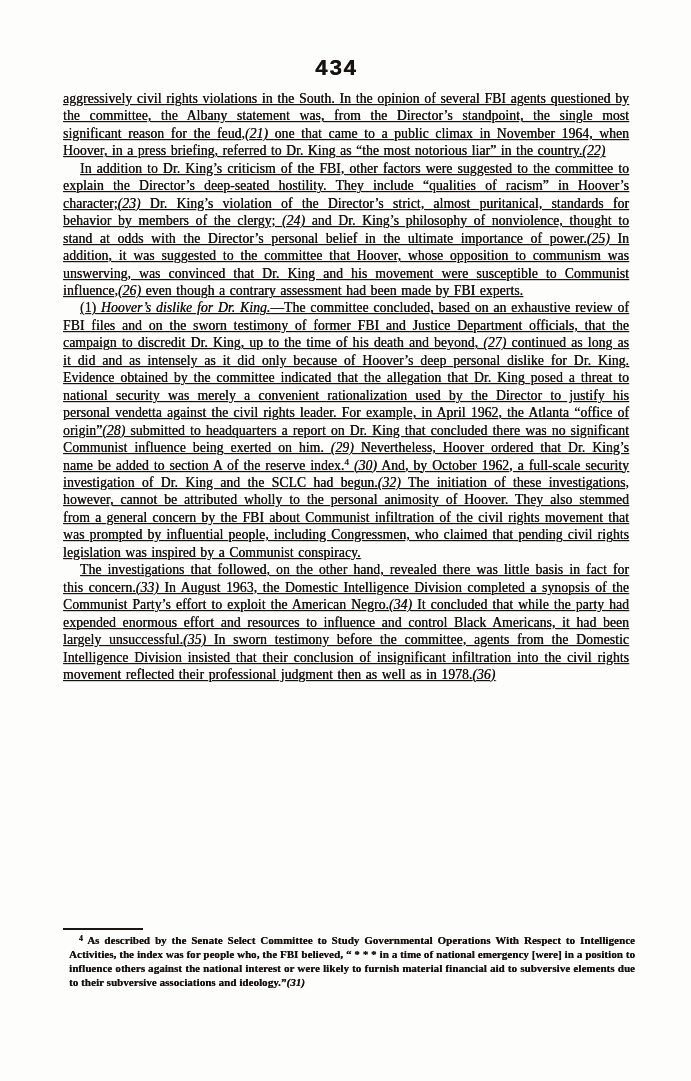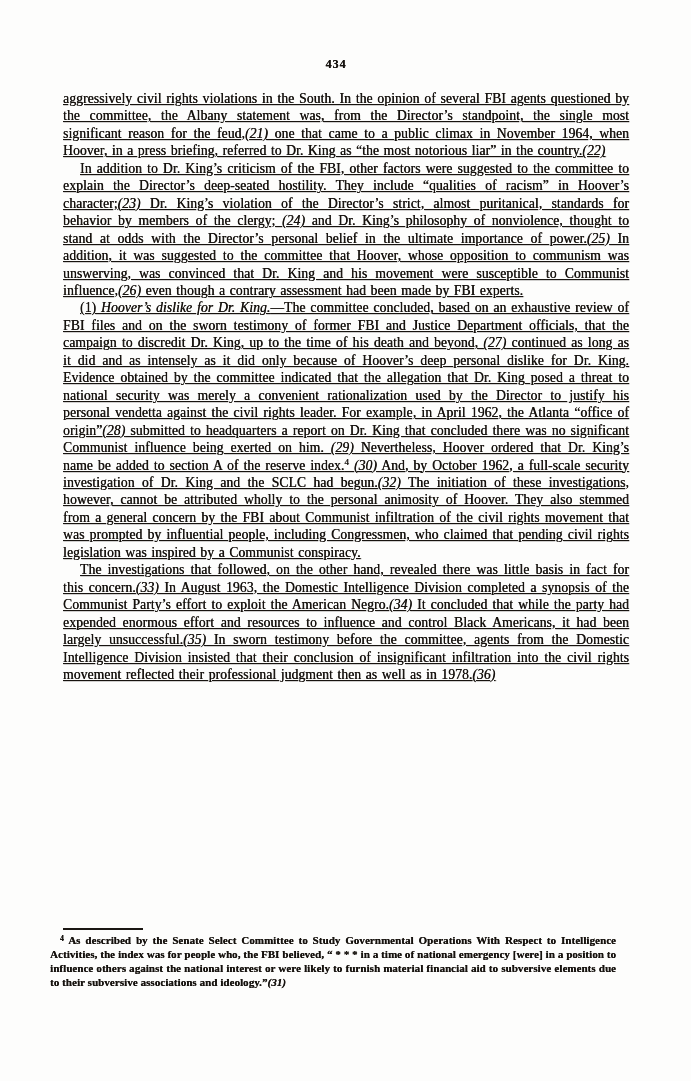--- a/index.html
+++ b/index.html
@@ -11,24 +11,25 @@
     overflow: hidden;
     font-family: "Liberation Serif", "DejaVu Serif", serif;
     color: #17130f;
   }
   .page-number {
     position: absolute;
     top: 57px;
     left: 63px;
     width: 546px;
     text-align: center;
-    font-size: 12px;
+    font-size: 22px;
     font-weight: bold;
     letter-spacing: 1px;
     text-shadow: 0.3px 0.2px 0 currentColor;
+    font-family: Liberation Mono, monospace;
   }
   .body-text {
     position: absolute;
     left: 63px;
     top: 90px;
     width: 566px;
     text-align: justify;
     font-size: 13.6px;
     line-height: 17.45px;
     letter-spacing: 0.1px;
@@ -47,21 +48,21 @@
   .footnote-rule {
     position: absolute;
     left: 63px;
     top: 928px;
     width: 80px;
     height: 2px;
     background: #1b1713;
   }
   .footnote {
     position: absolute;
-    left: 50px;
+    left: 69px;
     top: 934px;
     width: 566px;
     text-align: justify;
     font-size: 10.9px;
     line-height: 13.9px;
     font-weight: bold;
     letter-spacing: 0.1px;
     text-shadow: 0.25px 0.15px 0 currentColor;
   }
   .footnote p { margin: 0; text-indent: 10px; }

